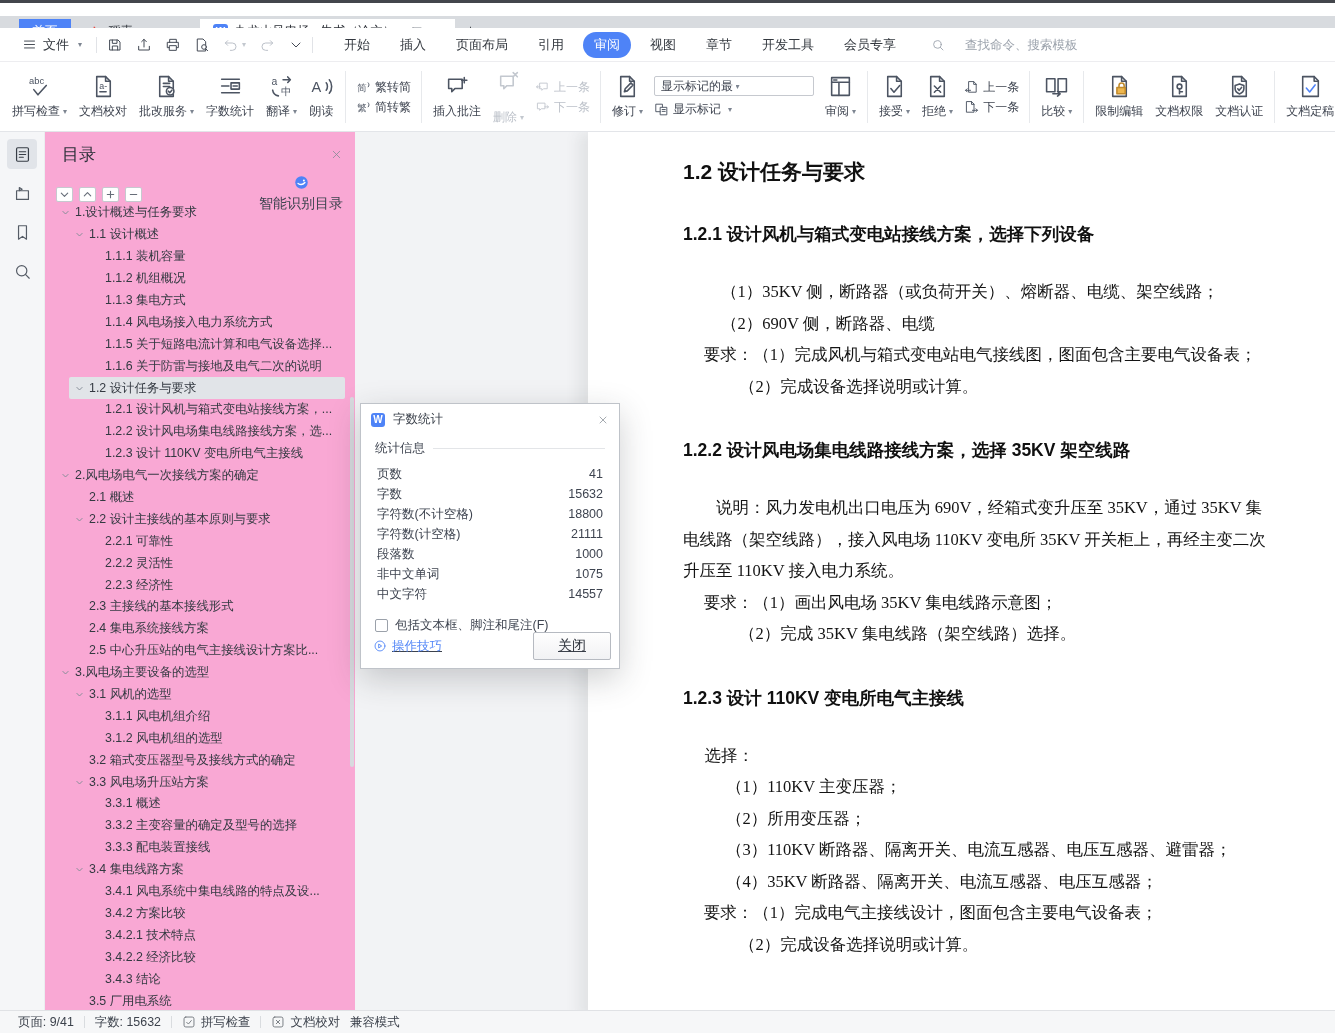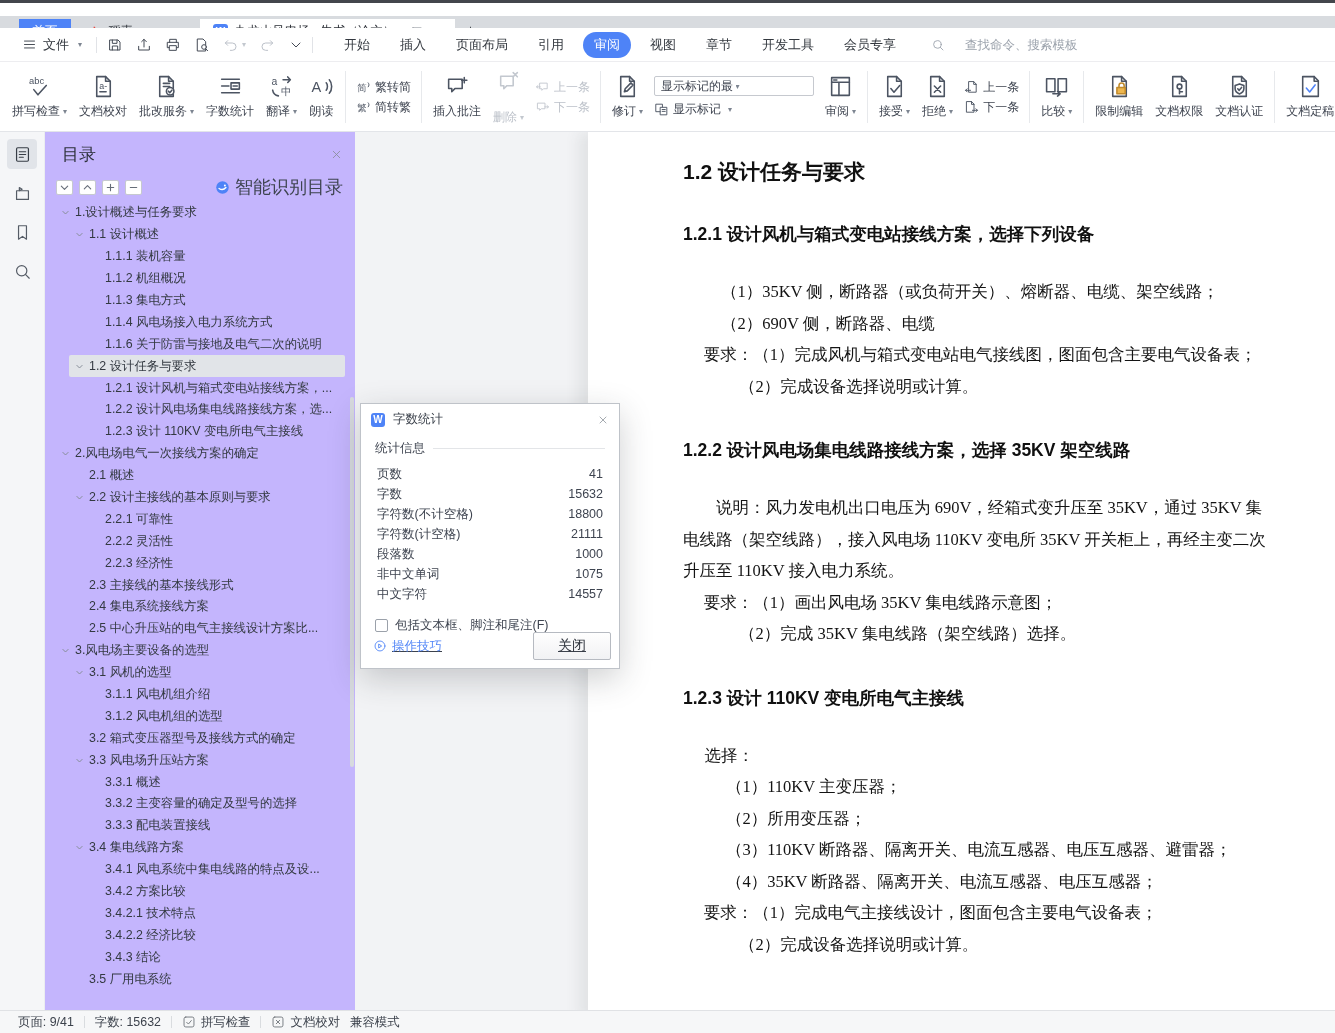--- a/index.html
+++ b/index.html
@@ -64,29 +64,29 @@
   .markup-row .ic{width:15px;height:15px;color:#4c5462;}
 
   
   .main{position:absolute;top:132px;left:0;right:0;bottom:23px;display:flex;}
   .rail{width:45px;background:#f5f6f8;border-right:1px solid #ebedf0;display:flex;flex-direction:column;
         align-items:center;padding-top:7px;gap:9px;flex:none;}
   .rail-btn{width:30px;height:30px;border-radius:4px;display:flex;align-items:center;justify-content:center;color:#555c66;}
   .rail-btn .ic{width:19px;height:19px;}
   .rail-btn.active{background:#e1e4e9;color:#373d46;}
 
-  .toc-panel{width:310px;background:#c4b5fd;position:relative;flex:none;}
+  .toc-panel{width:310px;background:#f9a8d4;position:relative;flex:none;}
   .toc-header{display:flex;align-items:center;padding:11px 12px 0 17px;}
   .toc-title{font-size:17px;color:#2b2f38;flex:1;}
   .toc-close{width:13px;height:13px;color:#878d96;}
   .toc-tools{display:flex;align-items:center;gap:6px;padding:9px 12px 0 11px;}
   .tool-box{width:17px;height:15px;border:1px solid #c6c9cf;border-radius:2px;background:#fff;
             display:flex;align-items:center;justify-content:center;color:#666d78;}
   .tool-box .ic,.tool-box{padding:0;} .tool-box .ic{width:11px;height:11px;}
-  .smart{margin-left:auto;display:flex;align-items:center;gap:5px;font-size:18px;color:#3e4450;}
+  .smart{margin-left:auto;display:flex;align-items:center;gap:5px;font-size:14px;color:#3e4450;flex-direction:column;}
   .smart .ic{width:15px;height:15px;}
   .toc-list{position:absolute;top:66px;bottom:4px;left:0;right:6px;overflow:hidden;padding-top:4px;}
   .toc-item{height:21.9px;display:flex;align-items:center;font-size:12.4px;color:#333941;
             white-space:nowrap;overflow:hidden;position:relative;padding-left:60px;}
   .toc-item.lv1{padding-left:16px;} .toc-item.lv2{padding-left:30px;}
   .toc-item .chev{width:14px;height:10px;color:#868d97;flex:none;display:inline-flex;align-items:center;}
   .toc-item .chev svg{width:9px;height:9px;}
   .toc-item.selected::before{content:'';position:absolute;left:24px;right:4px;top:0;bottom:0;
             background:#e1e4e8;border-radius:2px;}
   .toc-item>*{position:relative;}
@@ -668,20 +668,23 @@
             <span>1.1.1 装机容量</span>
           </div>
           <div class="toc-item lv3">
             <span>1.1.2 机组概况</span>
           </div>
           <div class="toc-item lv3">
             <span>1.1.3 集电方式</span>
           </div>
           <div class="toc-item lv3">
             <span>1.1.4 风电场接入电力系统方式</span>
+          </div>
+          <div class="toc-item lv3">
+            <span>1.1.5 关于短路电流计算和电气设备选择...</span>
           </div>
           <div class="toc-item lv3">
             <span>1.1.6 关于防雷与接地及电气二次的说明</span>
           </div>
           <div class="toc-item lv2 selected">
             <span class="chev">
               <svg viewBox="0 0 24 24" fill="none" stroke="currentColor" stroke-width="1.5" stroke-linecap="round" stroke-linejoin="round">
                 <path d="M5 9l7 7 7-7" stroke-width="2.6"></path>
               </svg>
             </span>

